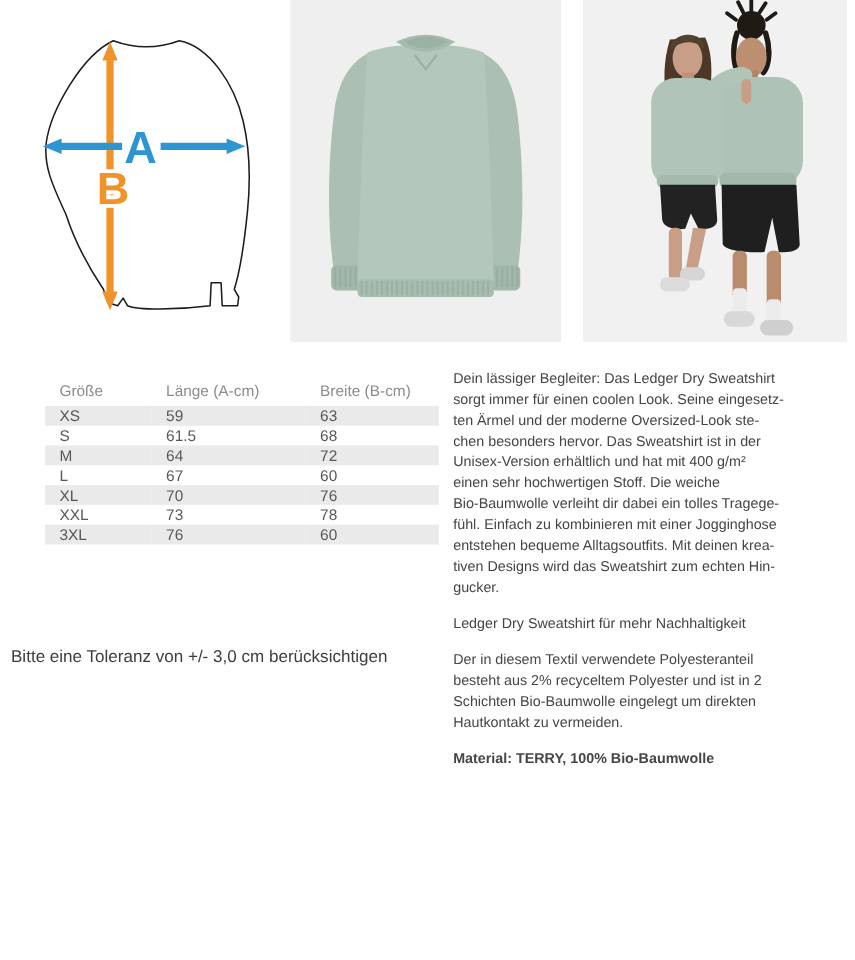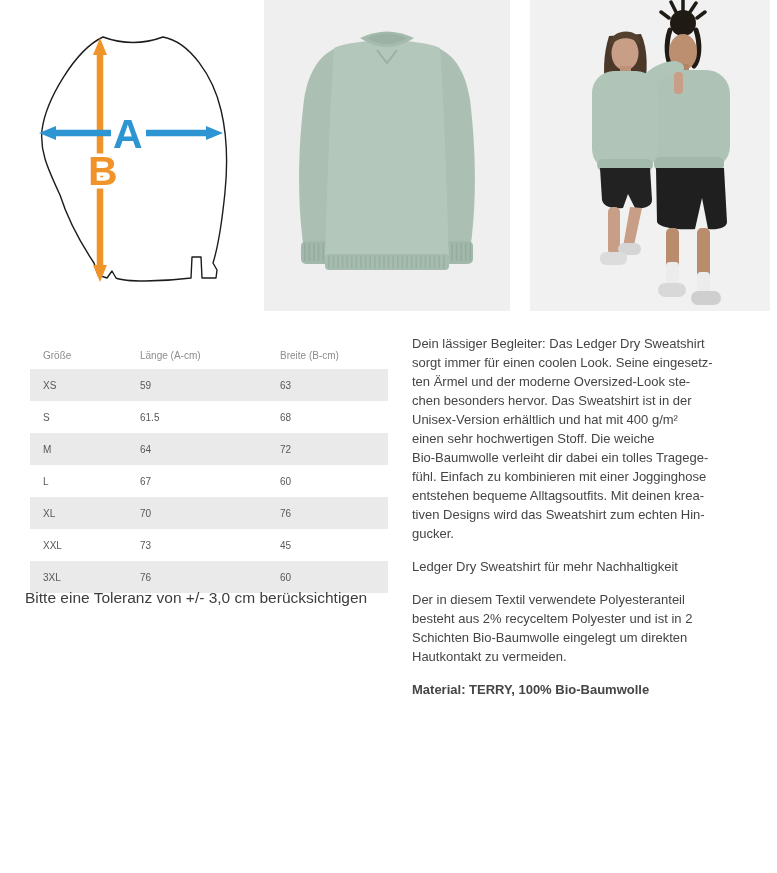--- a/index.html
+++ b/index.html
@@ -8,34 +8,34 @@
     font-family:"Liberation Sans",sans-serif;
   }
   
   .diagram{position:absolute;left:20px;top:10px;width:230px;height:300px;}
   .panel{position:absolute;top:0;height:311px;background:#efefef;}
   .panel-front{left:264px;width:246px;}
   .panel-models{left:530px;width:240px;background:#f1f1f1;}
   .panel svg{display:block;width:100%;height:100%;}
   
   .size-table{
-    position:absolute;left:30px;top:341px;width:358px;
-    border-collapse:collapse;table-layout:fixed;font-size:10px;
+    position:absolute;left:41px;top:341px;width:358px;
+    border-collapse:collapse;table-layout:fixed;font-size:14px;
   }
   .size-table th{
     font-weight:normal;color:#8c8c8c;text-align:left;
     height:28px;padding:0 0 0 13px;background:#ffffff;
   }
   .size-table td{
-    color:#585858;height:32px;padding:0 0 0 13px;
+    color:#585858;height:18px;padding:0 0 0 13px;
   }
   .size-table tbody tr:nth-child(odd) td{background:#eaeaea;}
   
   .tolerance{
-    position:absolute;left:25px;top:589px;width:380px;
+    position:absolute;left:10px;top:589px;width:380px;
     font-size:15.5px;color:#3d3d3d;
   }
   
   .description{
     position:absolute;left:412px;top:334px;width:362px;
     font-size:13px;line-height:19px;color:#454545;
   }
   .description p{margin:0 0 14px 0;white-space:pre;}
   .description p:last-child{margin-bottom:0;font-weight:bold;}
 </style>
@@ -181,21 +181,21 @@
         <td>60</td>
       </tr>
       <tr>
         <td>XL</td>
         <td>70</td>
         <td>76</td>
       </tr>
       <tr>
         <td>XXL</td>
         <td>73</td>
-        <td>45</td>
+        <td>78</td>
       </tr>
       <tr>
         <td>3XL</td>
         <td>76</td>
         <td>60</td>
       </tr>
     </tbody>
   </table>
 
   <div class="tolerance">Bitte eine Toleranz von +/- 3,0 cm berücksichtigen</div>

